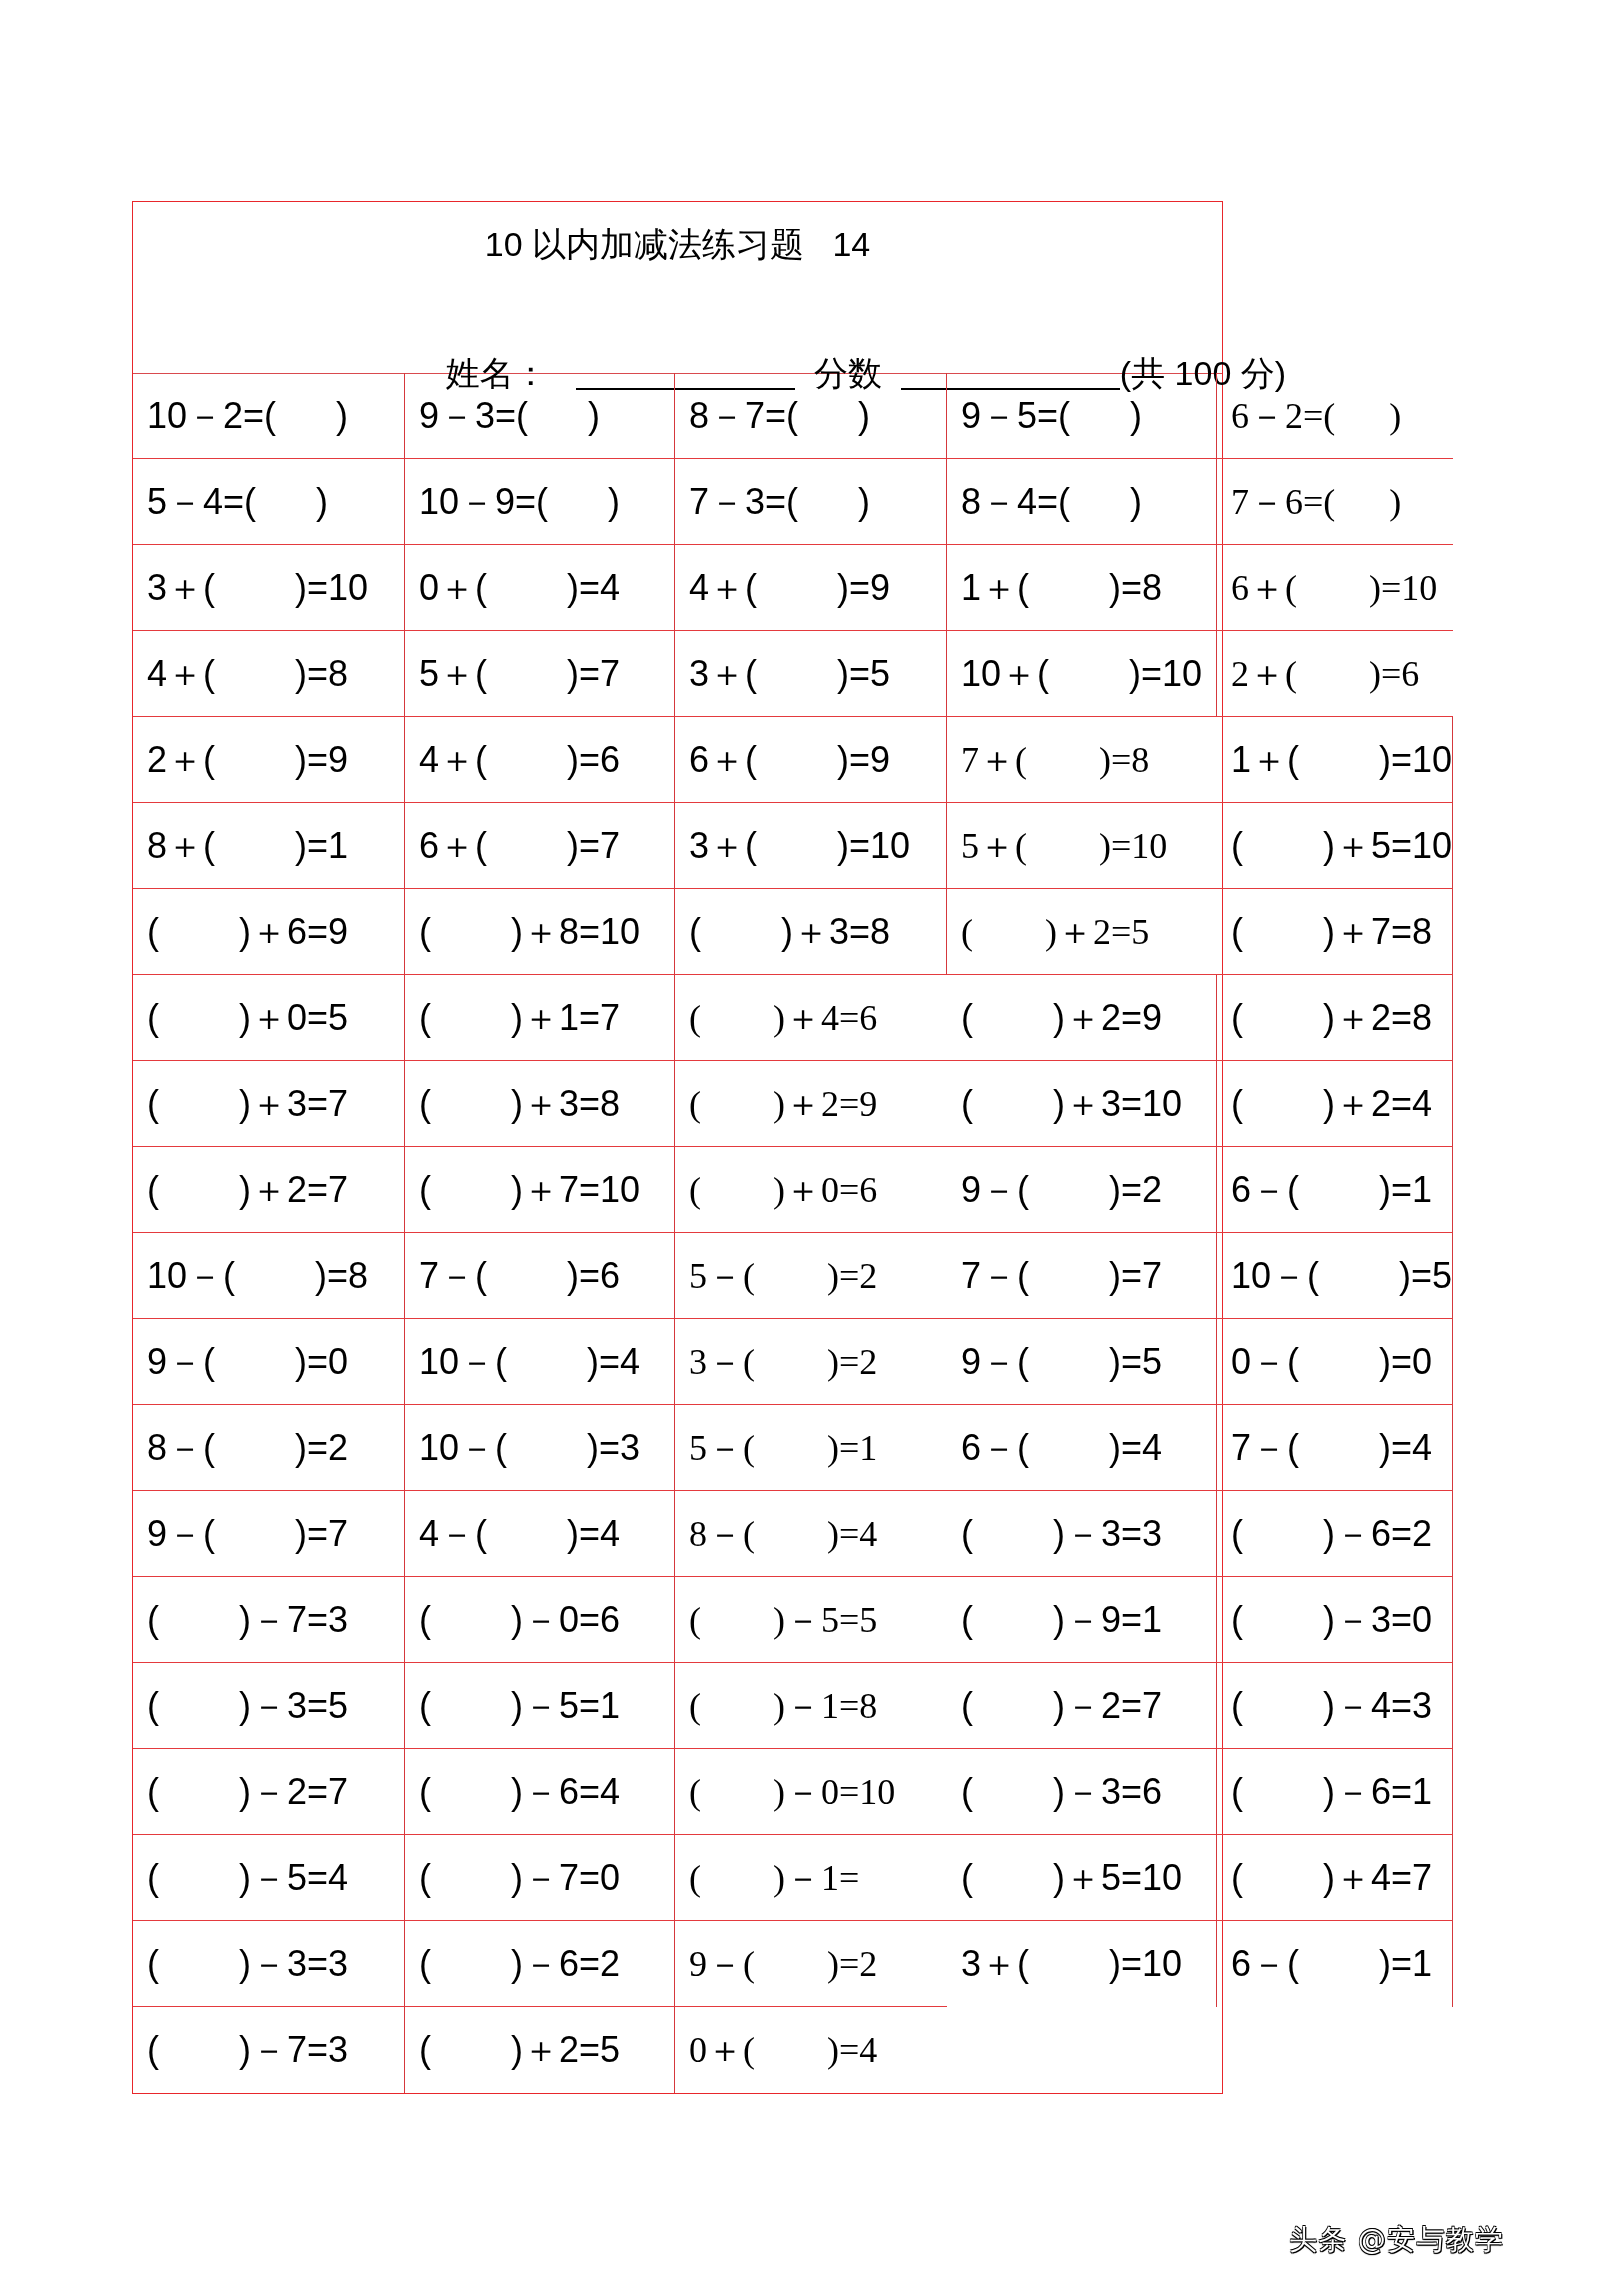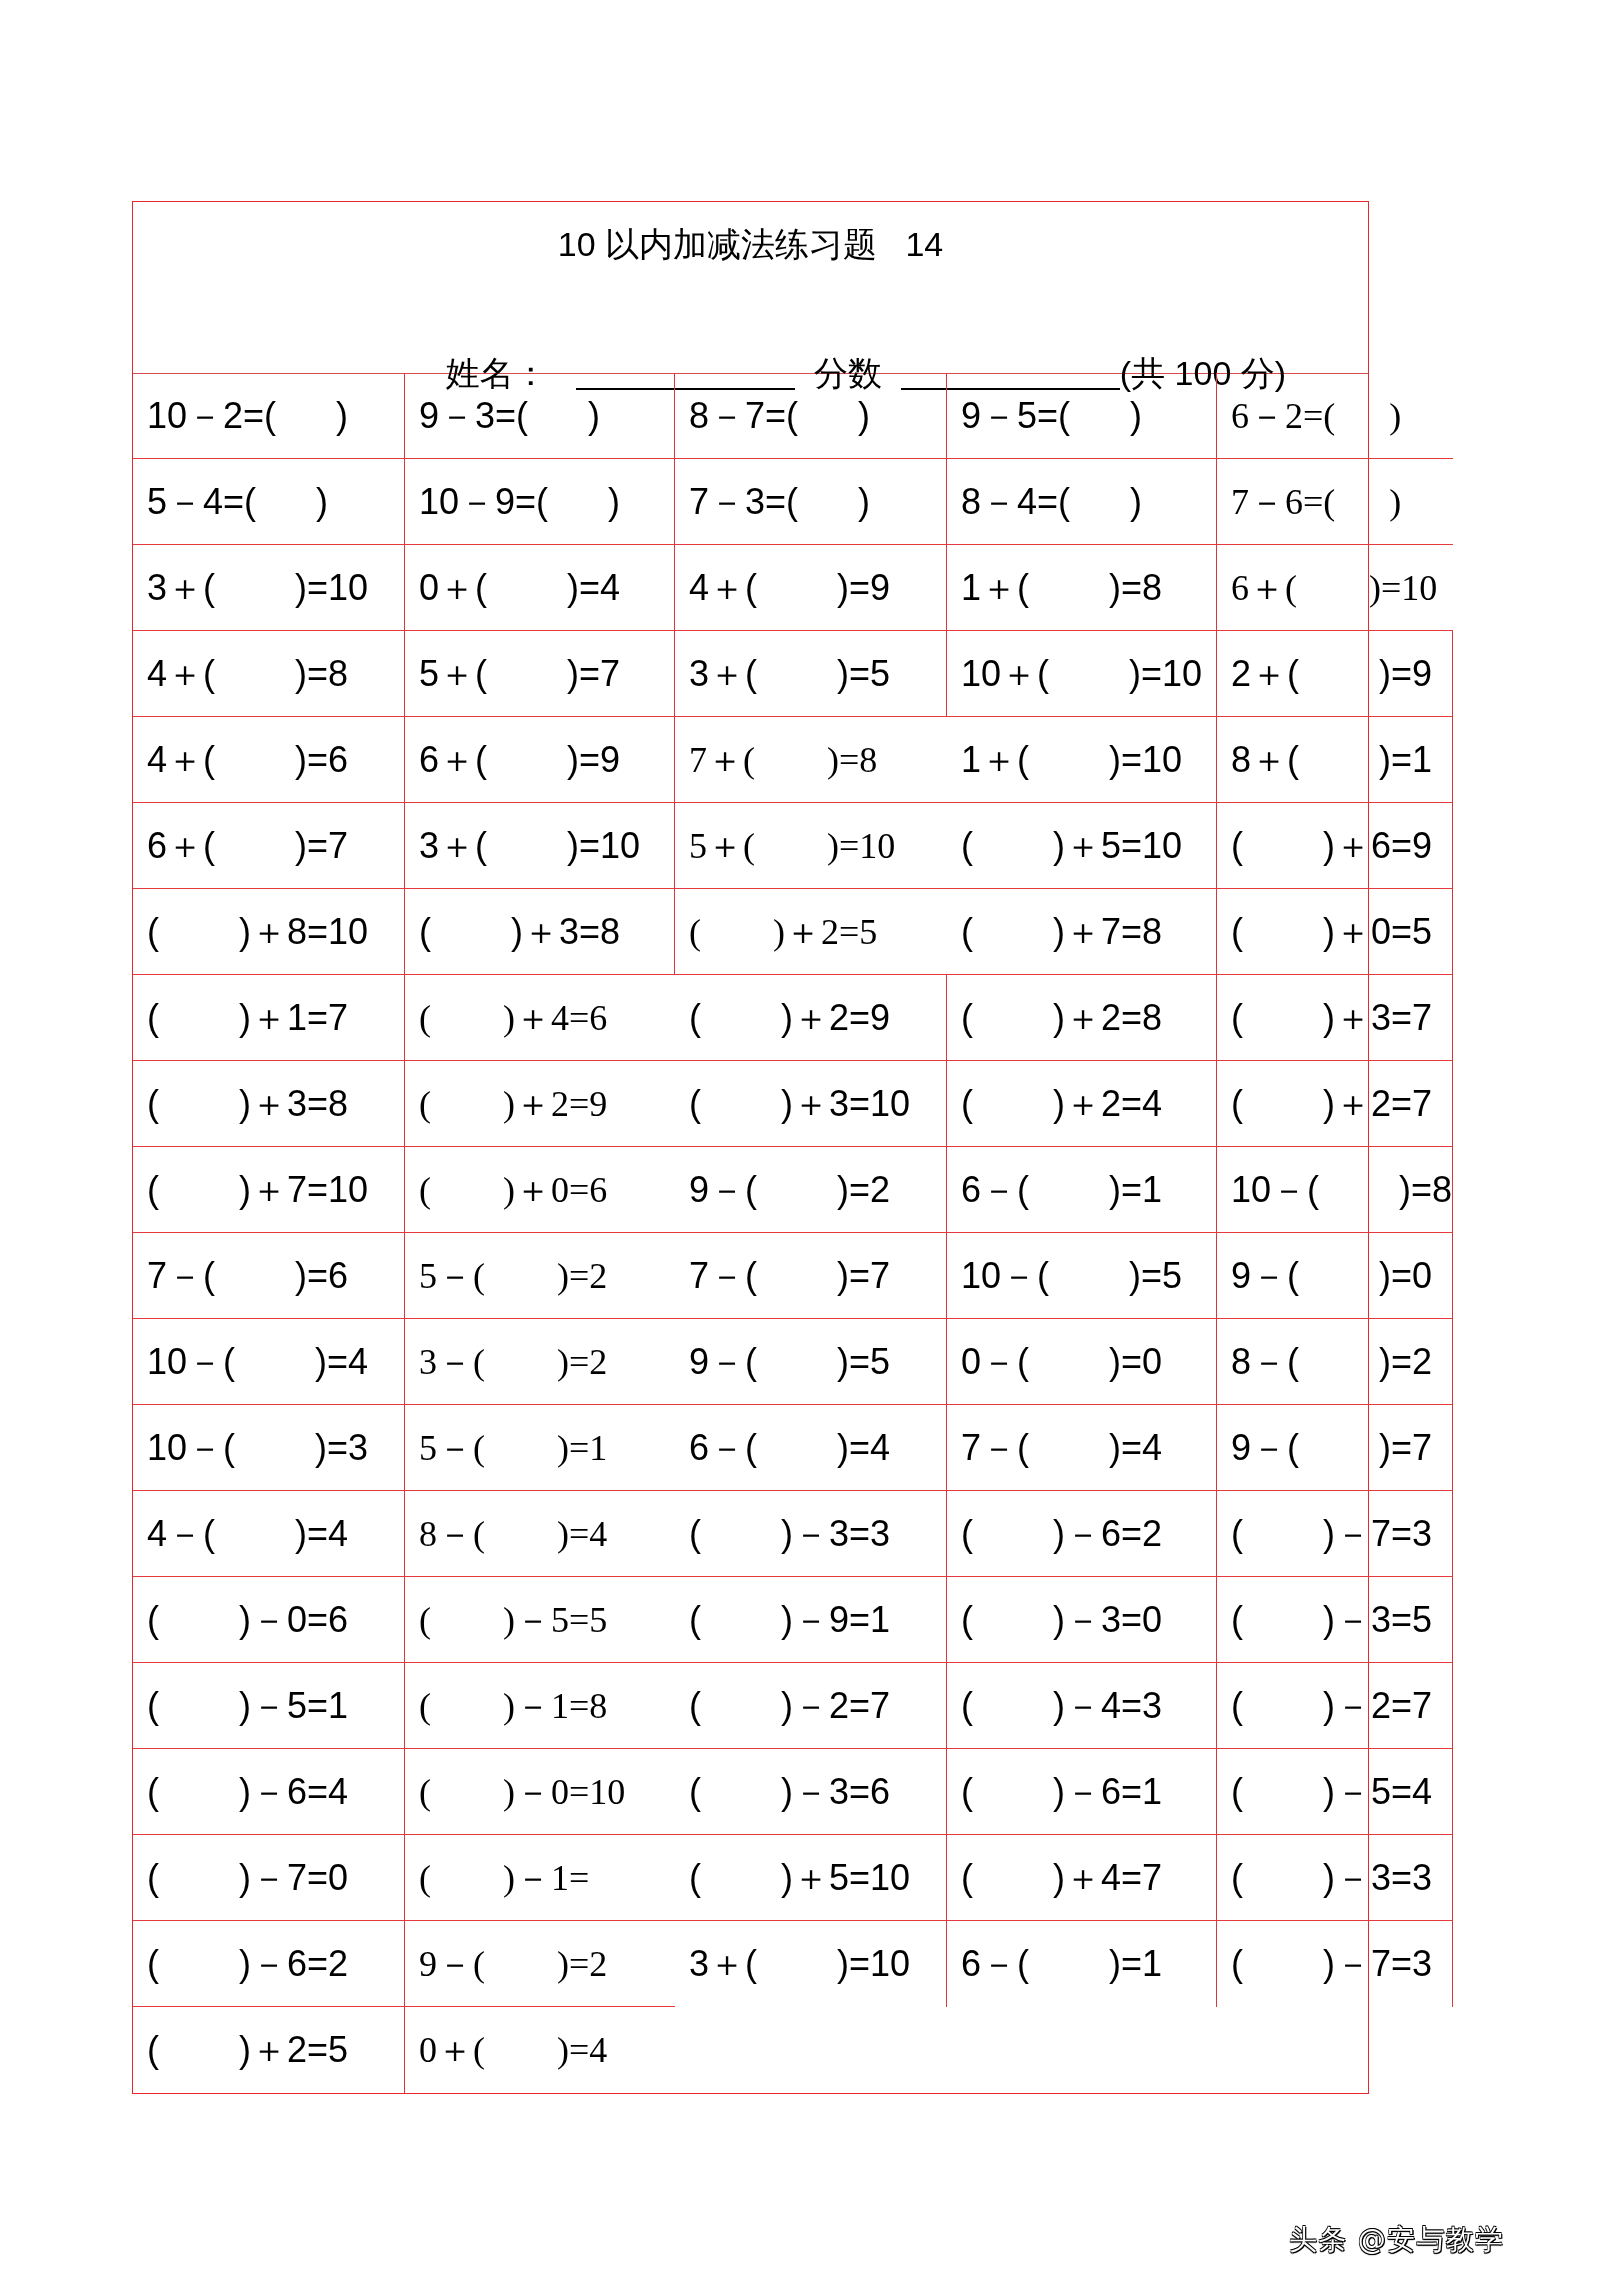--- a/index.html
+++ b/index.html
@@ -12,21 +12,21 @@
     height: 2295px;
     position: relative;
     overflow: hidden;
     font-family: "Liberation Sans", "DejaVu Sans", sans-serif;
     color: #000000;
   }
   .sheet {
     position: absolute;
     left: 132px;
     top: 201px;
-    width: 1237px;
+    width: 1091px;
     height: 1893px;
     border: 1.9px solid #e8262b;
     box-sizing: border-box;
   }
   .header {
     position: absolute;
     left: 0;
     top: 0;
     width: 100%;
     height: 172px;
@@ -119,20 +119,21 @@
       <div class="cell last-col">7－6=(      )</div>
       <div class="cell">3＋(        )=10</div>
       <div class="cell">0＋(        )=4</div>
       <div class="cell">4＋(        )=9</div>
       <div class="cell">1＋(        )=8</div>
       <div class="cell last-col">6＋(        )=10</div>
       <div class="cell">4＋(        )=8</div>
       <div class="cell">5＋(        )=7</div>
       <div class="cell">3＋(        )=5</div>
       <div class="cell">10＋(        )=10</div>
+      <div class="cell last-col">2＋(        )=6</div>
       <div class="cell">2＋(        )=9</div>
       <div class="cell">4＋(        )=6</div>
       <div class="cell">6＋(        )=9</div>
       <div class="cell last-col">7＋(        )=8</div>
       <div class="cell">1＋(        )=10</div>
       <div class="cell">8＋(        )=1</div>
       <div class="cell">6＋(        )=7</div>
       <div class="cell">3＋(        )=10</div>
       <div class="cell last-col">5＋(        )=10</div>
       <div class="cell">(        )＋5=10</div>

